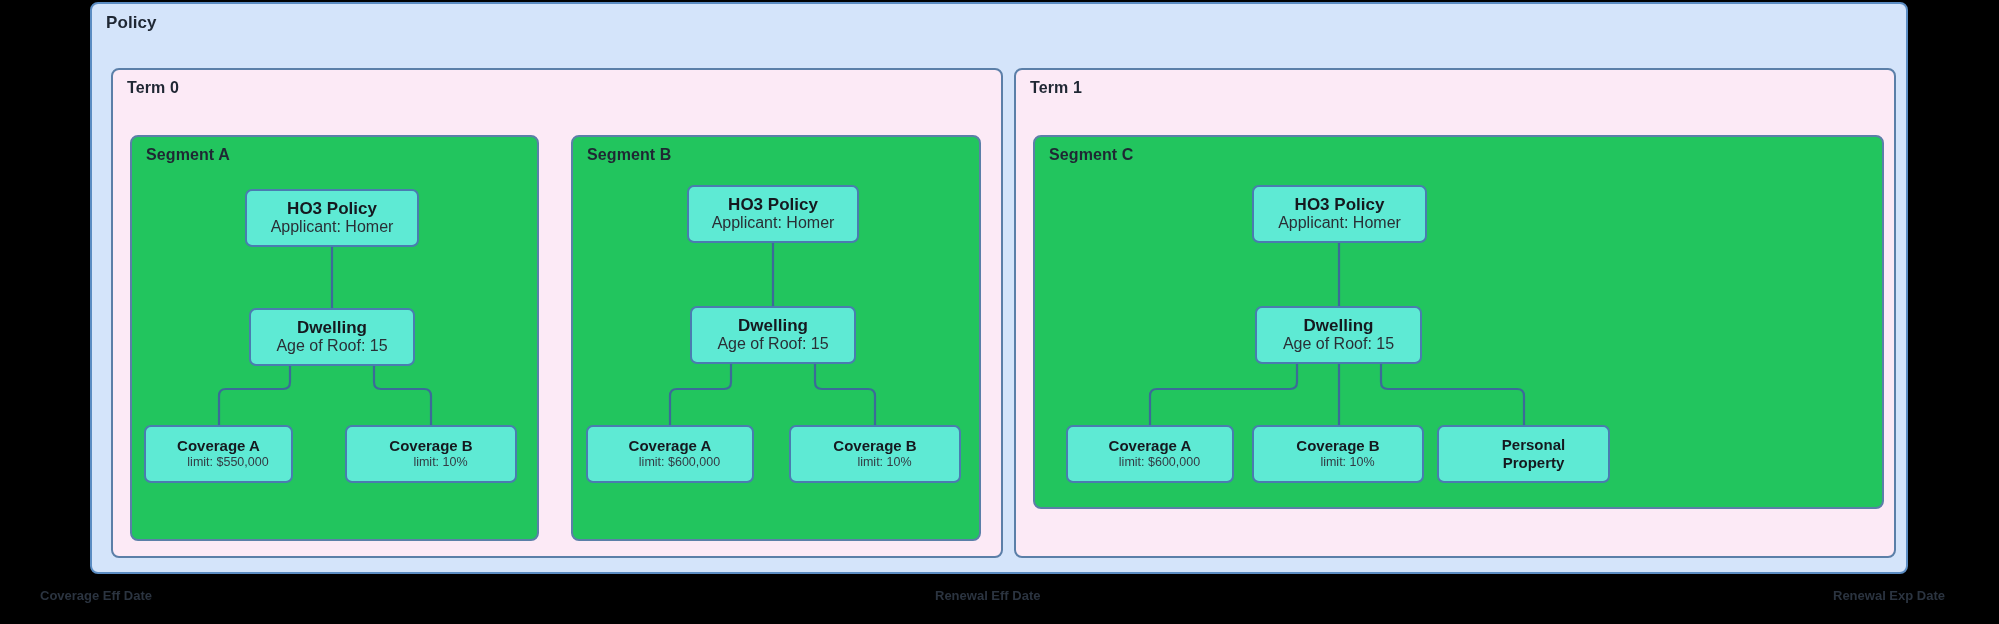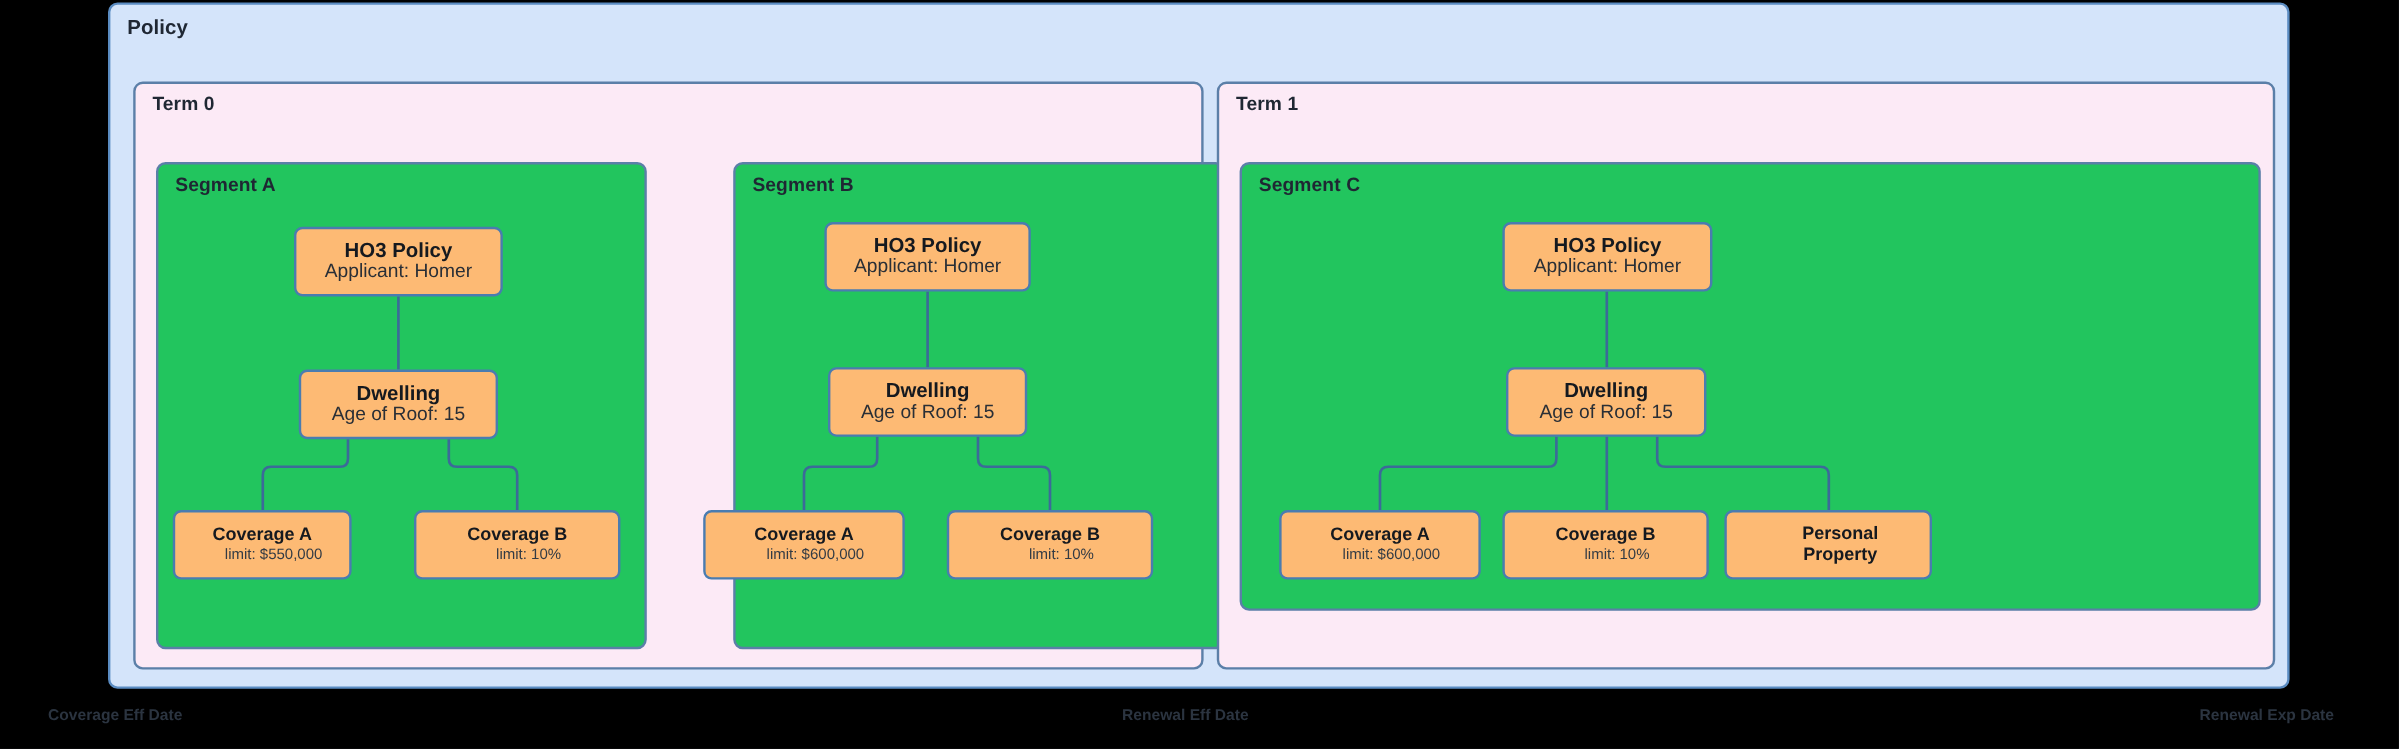--- a/index.html
+++ b/index.html
@@ -51,21 +51,21 @@
     letter-spacing: 0.1px;
     white-space: nowrap;
   }
   .term-box .container-label { font-size: 16px; }
   .segment-box .container-label { font-size: 16px; }
 
   
   .node {
     position: absolute;
     box-sizing: border-box;
-    background: #fdba74;
+    background: #5eead4;
     border: 2px solid #4a7cb0;
     border-radius: 7px;
     display: flex;
     flex-direction: column;
     align-items: center;
     justify-content: center;
     z-index: 5;
   }
   .node-title {
     font-size: 17px;
@@ -137,21 +137,21 @@
   <div class="node small" style="left:144px; top:425px; width:149px; height:58px;">
     <span class="node-title">Coverage A</span>
     <span class="node-sub">limit: $550,000</span>
   </div>
 
   <div class="node small" style="left:345px; top:425px; width:172px; height:58px;">
     <span class="node-title">Coverage B</span>
     <span class="node-sub">limit: 10%</span>
   </div>
 
-  <div class="container-box segment-box" style="left:571px; top:135px; width:410px; height:406px;margin-left:40px;">
+  <div class="container-box segment-box" style="left:571px; top:135px; width:410px; height:406px;">
     <span class="container-label">Segment B</span>
   </div>
 
   <div class="node" style="left:687px; top:185px; width:172px; height:58px;">
     <span class="node-title">HO3 Policy</span>
     <span class="node-sub">Applicant: Homer</span>
   </div>
 
   <div class="node" style="left:690px; top:306px; width:166px; height:58px;">
     <span class="node-title">Dwelling</span>

